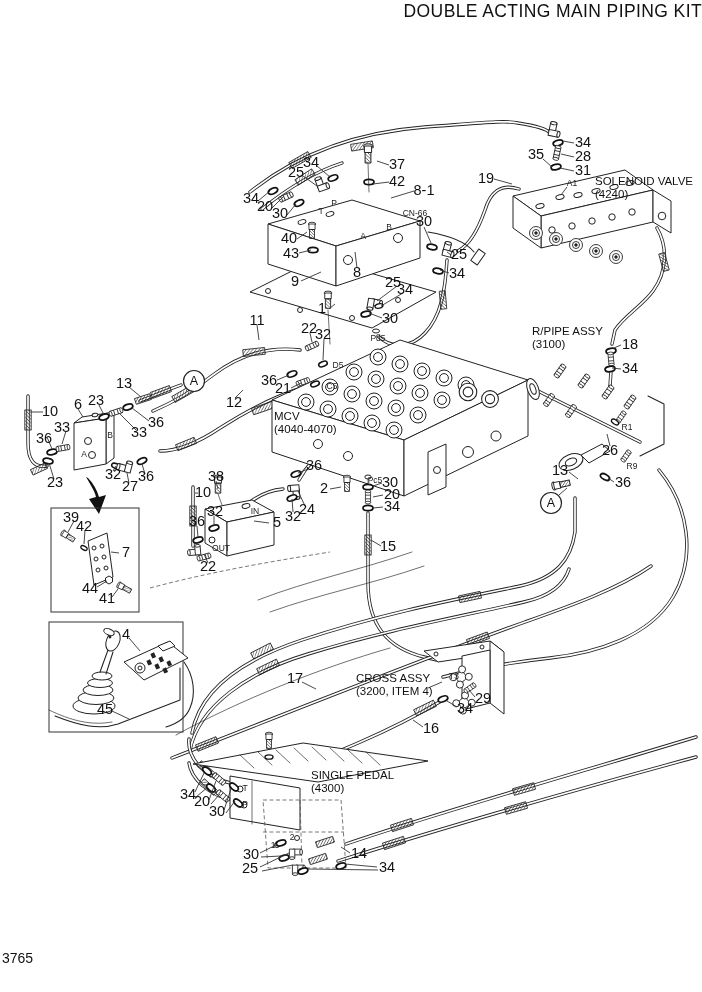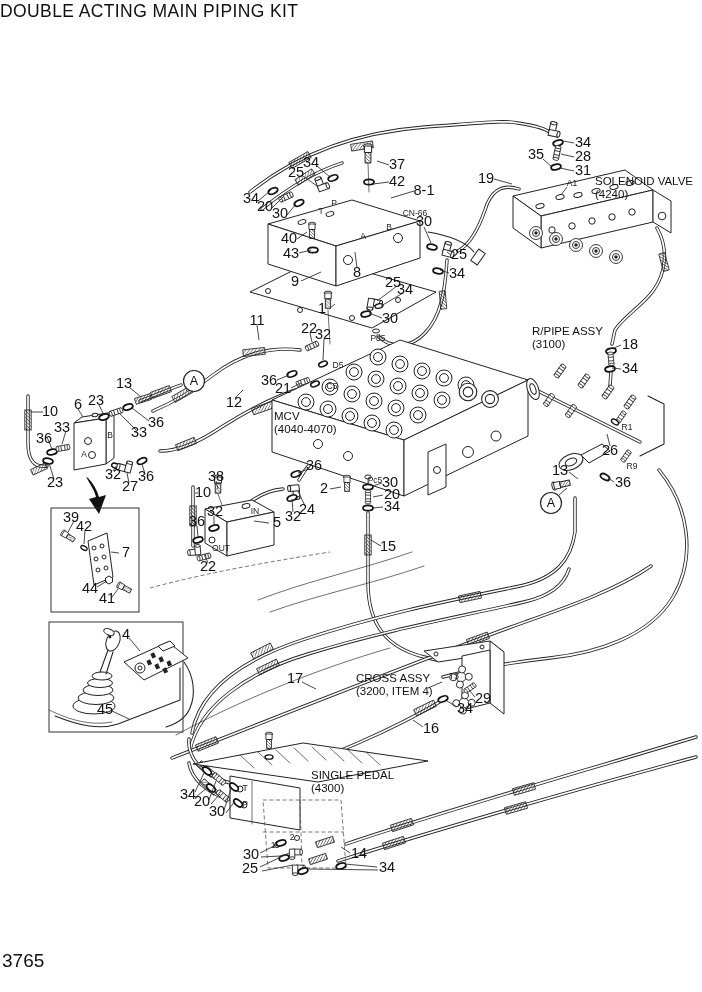--- a/index.html
+++ b/index.html
@@ -1,18 +1,18 @@
 <!DOCTYPE html>
 <html><head>
 <meta charset="utf-8">
 <style>
   html,body{margin:0;padding:0;background:#fff}
   body{width:702px;height:992px;position:relative;font-family:"Liberation Sans",sans-serif;color:#111}
-  .page-title{position:absolute;top:1px;left:0;width:702px;text-align:left;font-size:17.5px;letter-spacing:.4px;white-space:nowrap}
-  .page-num{position:absolute;top:950px;left:2px;font-size:19px}
+  .page-title{position:absolute;top:1px;left:0;width:702px;text-align:right;font-size:17.5px;letter-spacing:.4px;white-space:nowrap}
+  .page-num{position:absolute;top:950px;left:2px;font-size:14px}
   svg{position:absolute;top:0;left:0}
   .ln{fill:none;stroke:#222;stroke-width:1.05;stroke-linejoin:round;stroke-linecap:round}
   .th{stroke-width:.65}
   .fw{fill:#fff;stroke:#222;stroke-width:1;stroke-linejoin:round}
   .h{fill:none;stroke:#232323;stroke-width:3.4;stroke-linecap:round}
   .hi{fill:none;stroke:#fff;stroke-width:1.7;stroke-linecap:round}
   .o{fill:#fff;stroke:#111;stroke-width:1.7}
   .dash{stroke-dasharray:4 2.5;fill:none;stroke:#555;stroke-width:.8}
   .cp{fill:url(#hp);stroke:#222;stroke-width:.8}
   .blk{fill:#111;stroke:none}

